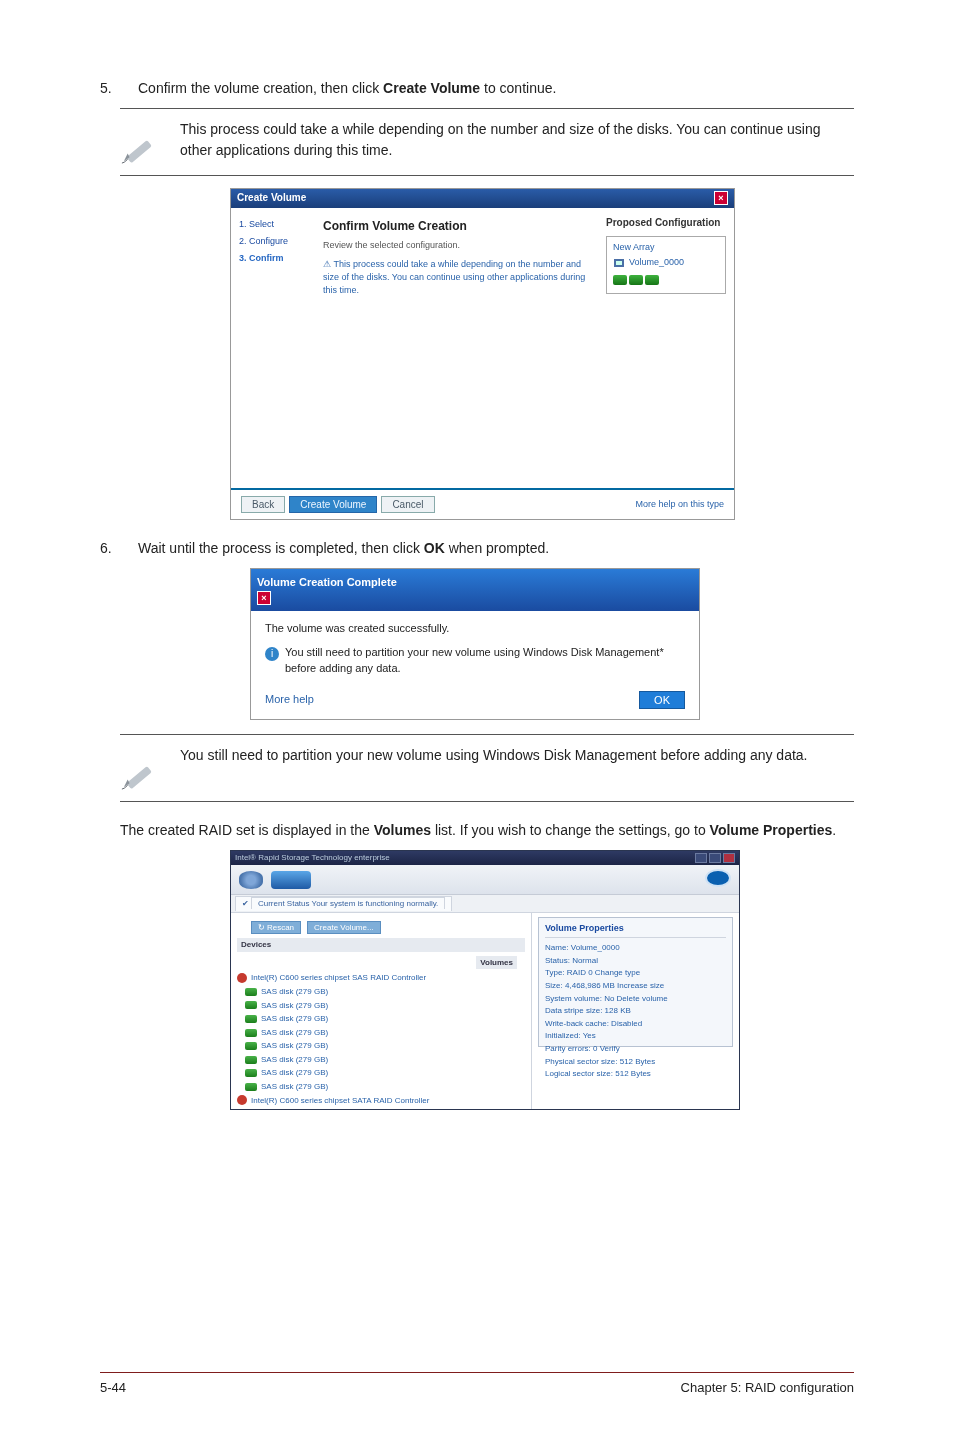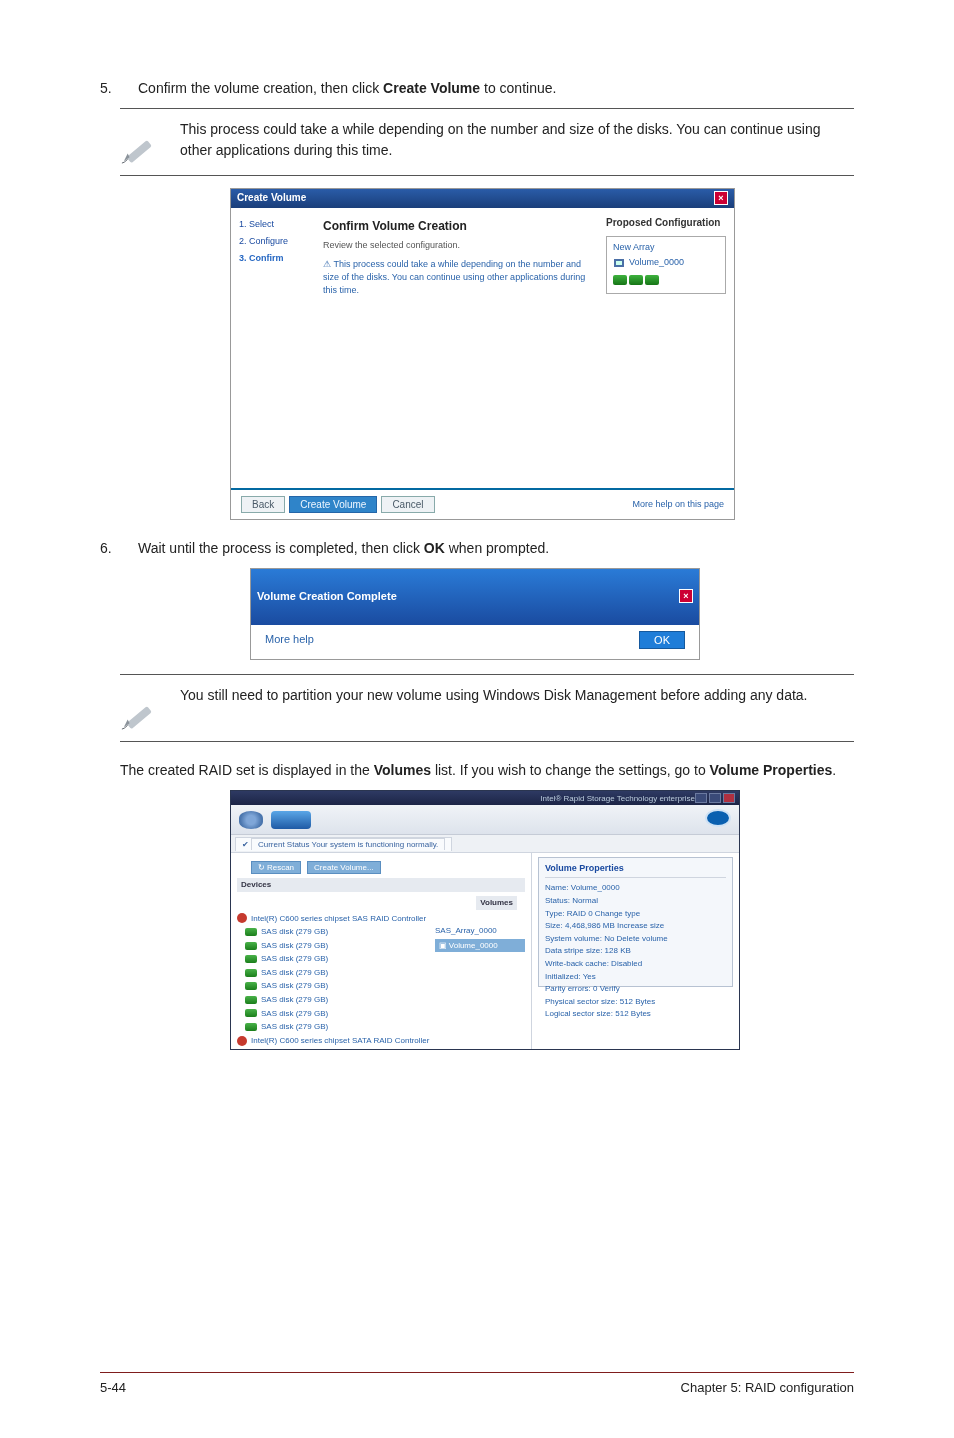--- a/index.html
+++ b/index.html
@@ -38,33 +38,33 @@
 
   .wiz-footer { display: flex; justify-content: space-between; align-items: center; padding: 6px 10px; border-top: 2px solid #0369a1; font-size: 10px; }
   .wbtns { display: flex; gap: 4px; }
   .wbtn { border: 1px solid #8aa; background: #eef2f5; color: #4a5a68; padding: 2px 10px; font-size: 10px; }
   .wbtn.primary { background: #2f84c9; color: #eef6ff; border-color: #2466a8; }
   .wiz-help { color: #2a63aa; font-size: 9px; }
 
   
   .dlg2-holder { margin: 10px 0 14px 150px; }
   .dlg2 { width: 450px; border: 1px solid #999; background: #fff; font-size: 11px; }
-  .dlg2-title { background: linear-gradient(#2a7bd7,#1a4ba0); color: #fff; padding: 20px 6px; display: flex; justify-content: space-between; font-weight: bold; font-size: 11px; }
+  .dlg2-title { background: linear-gradient(#2a7bd7,#1a4ba0); color: #fff; padding: 6px 6px; display: flex; justify-content: space-between; font-weight: bold; font-size: 11px; flex-direction: column; }
   .dlg2-body { padding: 10px 14px 8px 14px; }
   .info { display: flex; gap: 6px; align-items: flex-start; margin-top: 8px; }
   .iicon { width: 14px; height: 14px; border-radius: 50%; background: #2f84c9; color: #fff; display: inline-flex; justify-content: center; align-items: center; font-size: 10px; flex: 0 0 14px; margin-top: 2px; }
   .dlg2-foot { display: flex; justify-content: space-between; align-items: center; padding: 6px 14px 10px 14px; }
   .ok { background: #1f7dd8; color: #fff; border: 1px solid #15599e; padding: 2px 14px; font-size: 11px; }
 
   .para { margin: 18px 0 8px 20px; }
 
   
   .rst-holder { margin: 10px 0 30px 130px; }
   .rst { width: 510px; height: 260px; border: 1px solid #2a3550; position: relative; font-size: 8px; background: #fff; }
-  .rst-titlebar { height: 14px; background: linear-gradient(#2e3a63,#1c2546); display: flex; justify-content: flex-end; align-items: center; padding: 0 4px; color: #bcd; }
+  .rst-titlebar { height: 14px; background: linear-gradient(#2e3a63,#1c2546); display: flex; justify-content: space-between; align-items: center; padding: 0 4px; color: #bcd; }
   .rst-logo { height: 30px; background: linear-gradient(#f0f3f7,#dde3ec); position: relative; display: flex; align-items: center; gap: 8px; padding: 0 8px; border-bottom: 1px solid #c5cbd6; }
   .irst-disk { width: 24px; height: 18px; background: radial-gradient(circle at 50% 50%, #7fa6d8 30%, #4b76ae 70%); border-radius: 50%/40%; }
   .irst-swoosh { width: 40px; height: 18px; background: linear-gradient(#5aa6e7,#1f5aa5); border-radius: 4px; }
   .intel-badge { position: absolute; right: 8px; top: 4px; width: 26px; height: 18px; border-radius: 50%; background: #0a60b0; border: 2px solid #cfe2f5; }
   .rst-tabs { height: 18px; background: #eef1f5; border-bottom: 1px solid #cfd5df; display: flex; align-items: center; gap: 2px; padding: 0 4px; font-size: 8px; }
   .rst-tabs span { background: #f9fbfd; border: 1px solid #cfd5df; border-bottom: none; padding: 1px 6px; color: #3a64a0; }
   .rst-main { display: flex; height: 196px; }
   .rst-left { width: 300px; flex: 0 0 300px; padding: 4px 6px; overflow: hidden; }
   .rst-left .hdr { background: #e6eaf0; padding: 1px 4px; margin: 2px 0; font-weight: bold; color: #334; }
   .rst-row { display: flex; align-items: center; gap: 4px; padding: 1px 0 1px 8px; color: #2a63aa; }
@@ -144,37 +144,44 @@
             </div>
           </div>
         </div>
       </div>
       <div class="wiz-footer">
         <div class="wbtns">
           <button class="wbtn">Back</button>
           <button class="wbtn primary">Create Volume</button>
           <button class="wbtn">Cancel</button>
         </div>
-        <a class="wiz-help">More help on this page</a>
+        <a class="wiz-help">More help on this type</a>
       </div>
     </div>
   </div>
 
   <div class="step">
     <div class="step-num">6.</div>
     <div class="step-text">
       <span>Wait until the process is completed, then click </span><b class="strong">OK</b><span> when prompted.</span>
     </div>
   </div>
 
   <div class="dlg2-holder">
     <div class="dlg2">
       <div class="dlg2-title">
         <span>Volume Creation Complete</span>
         <span class="dlg-close">×</span>
+      </div>
+      <div class="dlg2-body">
+        <div>The volume was created successfully.</div>
+        <div class="info">
+          <span class="iicon">i</span>
+          <span>You still need to partition your new volume using Windows Disk Management* before adding any data.</span>
+        </div>
       </div>
       <div class="dlg2-foot">
         <a style="color:#2a63aa; font-size:11px;">More help</a>
         <button class="ok">OK</button>
       </div>
     </div>
   </div>
 
   <div class="noteblock notetight">
     <div class="noteicon">
@@ -250,24 +257,20 @@
                   <span>SAS disk (279 GB)</span>
                 </div>
               <div class="rst-row">
                   <span class="hdico"></span>
                   <span>SAS disk (279 GB)</span>
                 </div>
               <div class="rst-row">
                   <span class="hdico"></span>
                   <span>SAS disk (279 GB)</span>
                 </div>
-            </div>
-            <div style="width:90px; font-size:8px;">
-              <div style="color:#2a63aa;">SAS_Array_0000</div>
-              <div style="background:#7faed8;color:#fff;padding:1px 4px;margin-top:2px;">▣ <span>Volume_0000</span></div>
             </div>
           </div>
           <div class="rst-row root">
               <span class="dot"></span>
               <span>Intel(R) C600 series chipset SATA RAID Controller</span>
             </div>
           <div class="rst-row">
               <span>SATA disk (279 GB)</span>
             </div>
 

